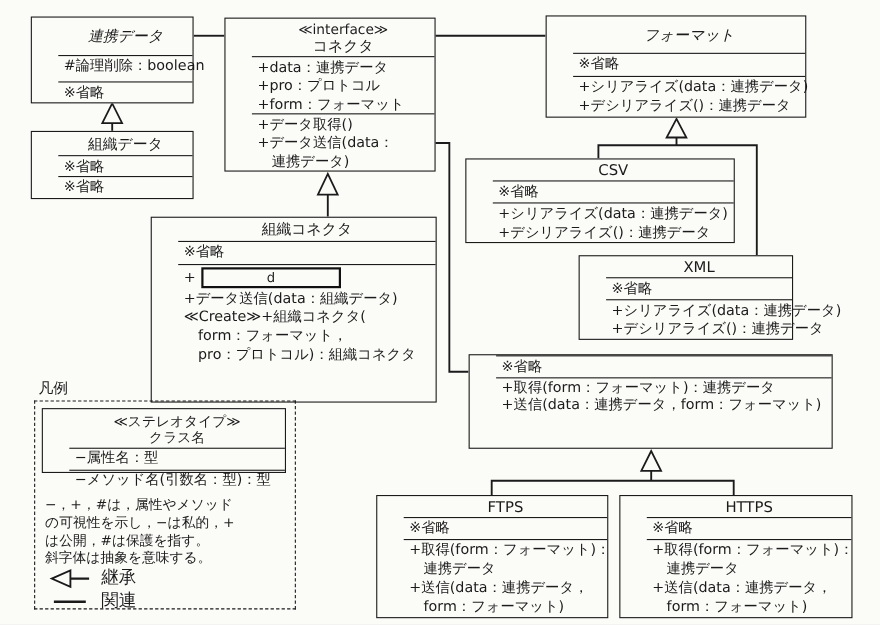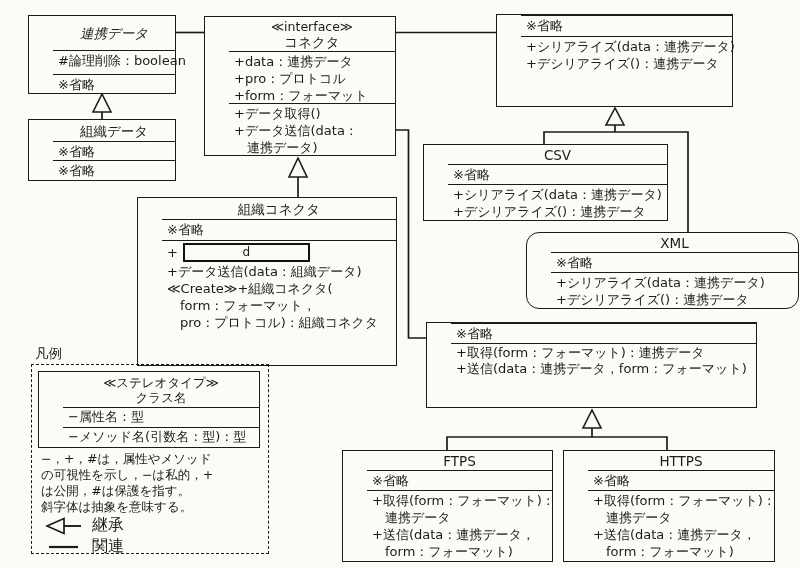--- a/index.html
+++ b/index.html
@@ -76,20 +76,23 @@
       <div class="row">+form：フォーマット</div>
     </div>
     <div class="sec grow">
       <div class="row">+データ取得()</div>
       <div class="row">+データ送信(data：</div>
       <div class="row">　連携データ)</div>
     </div>
   </div>
 
   <div class="uml" style="left:496px;top:14px;width:237px;height:93px;">
+    <div class="head" style="height:33px;">
+      <div class="t it">フォーマット</div>
+    </div>
     <div class="sec" style="height:21px;">
       <div class="row">※省略</div>
     </div>
     <div class="sec grow">
       <div class="row">+シリアライズ(data：連携データ)</div>
       <div class="row">+デシリアライズ()：連携データ</div>
     </div>
   </div>
 
   <div class="uml" style="left:28px;top:119px;width:148px;height:62px;">
@@ -129,21 +132,21 @@
     </div>
     <div class="sec" style="height:20px;">
       <div class="row">※省略</div>
     </div>
     <div class="sec grow">
       <div class="row">+シリアライズ(data：連携データ)</div>
       <div class="row">+デシリアライズ()：連携データ</div>
     </div>
   </div>
 
-  <div class="uml" style="left:526px;top:232px;width:273px;height:77px;border-radius:13px;">
+  <div class="uml" style="left:526px;top:232px;width:195px;height:77px;">
     <div class="head" style="height:19px;">
       <div class="t">XML</div>
     </div>
     <div class="sec" style="height:20px;">
       <div class="row">※省略</div>
     </div>
     <div class="sec grow">
       <div class="row">+シリアライズ(data：連携データ)</div>
       <div class="row">+デシリアライズ()：連携データ</div>
     </div>
@@ -184,21 +187,21 @@
     <div class="sec grow">
       <div class="row">+取得(form：フォーマット)：</div>
       <div class="row">　連携データ</div>
       <div class="row">+送信(data：連携データ，</div>
       <div class="row">　form：フォーマット)</div>
     </div>
   </div>
 
   <div class="legend-label">凡例</div>
   <div class="legend-wrap">
-    <div class="uml" style="left:6px;top:6px;width:222px;height:77px;">
+    <div class="uml" style="left:6px;top:6px;width:222px;height:59px;">
       <div class="head" style="height:35px;">
         <div class="st">≪ステレオタイプ≫</div>
         <div class="st">クラス名</div>
       </div>
       <div class="sec" style="height:20px;">
         <div class="row sm">−属性名：型</div>
       </div>
       <div class="sec grow">
         <div class="row sm">−メソッド名(引数名：型)：型</div>
       </div>

